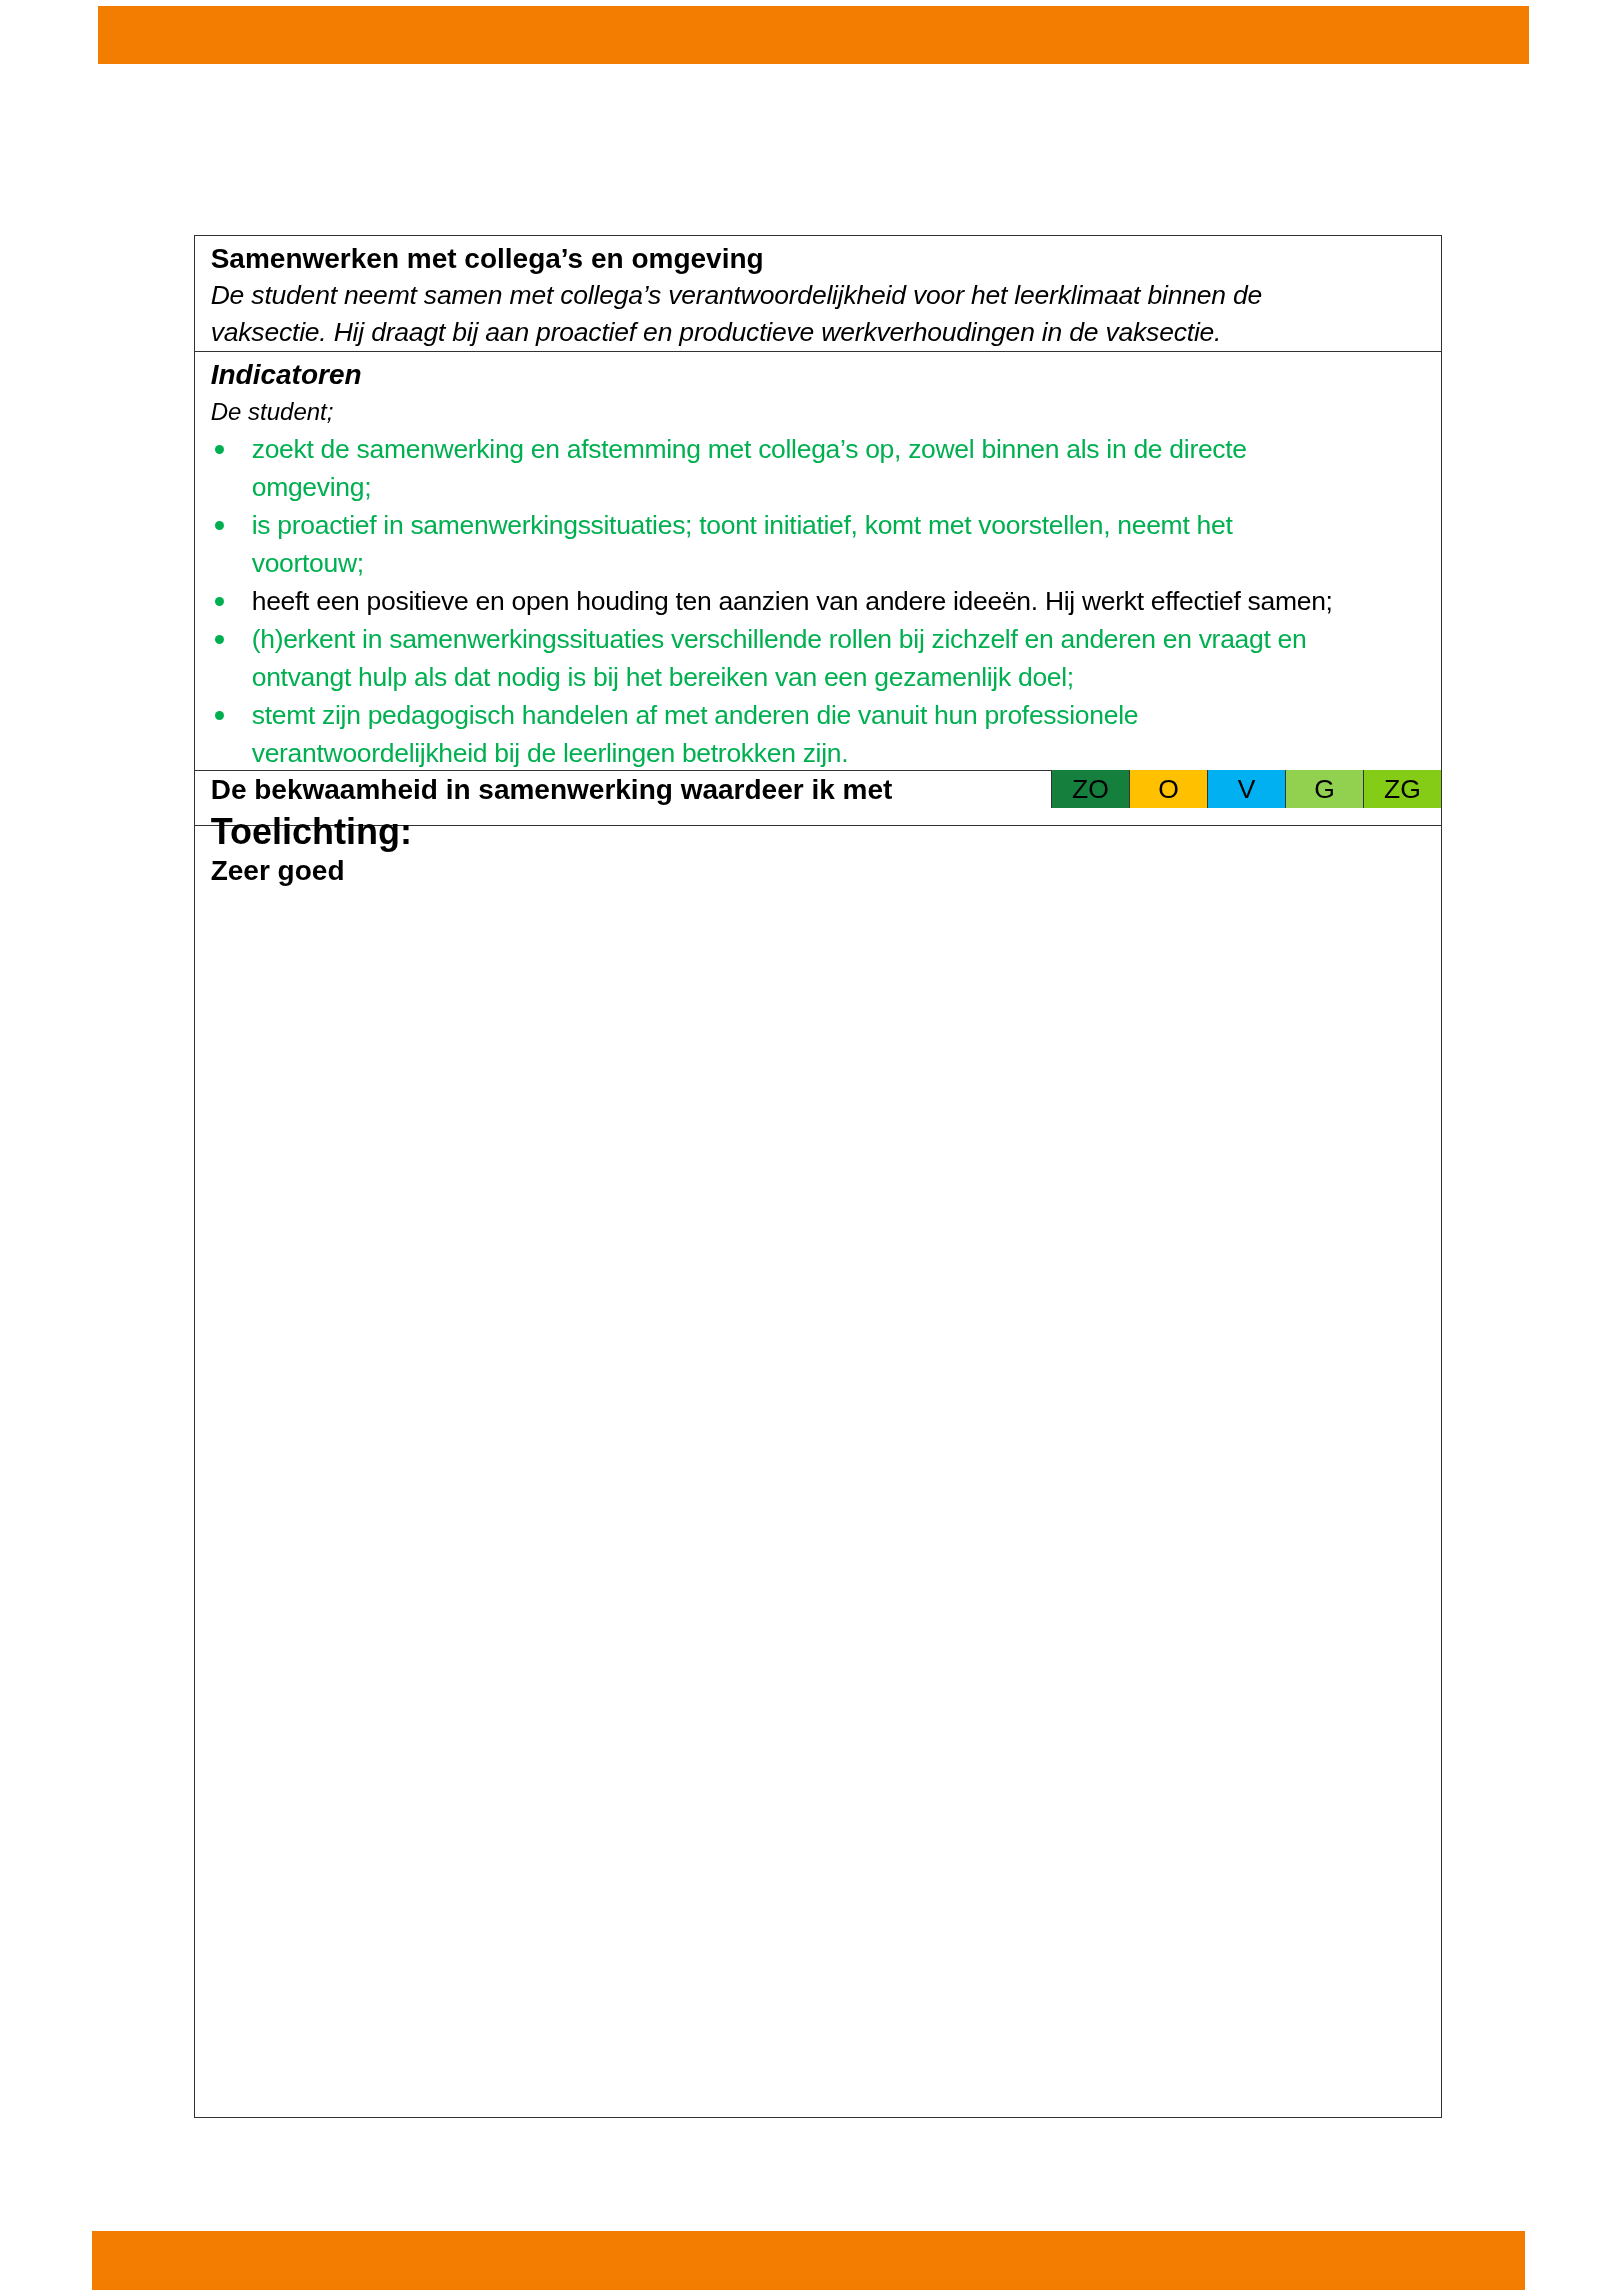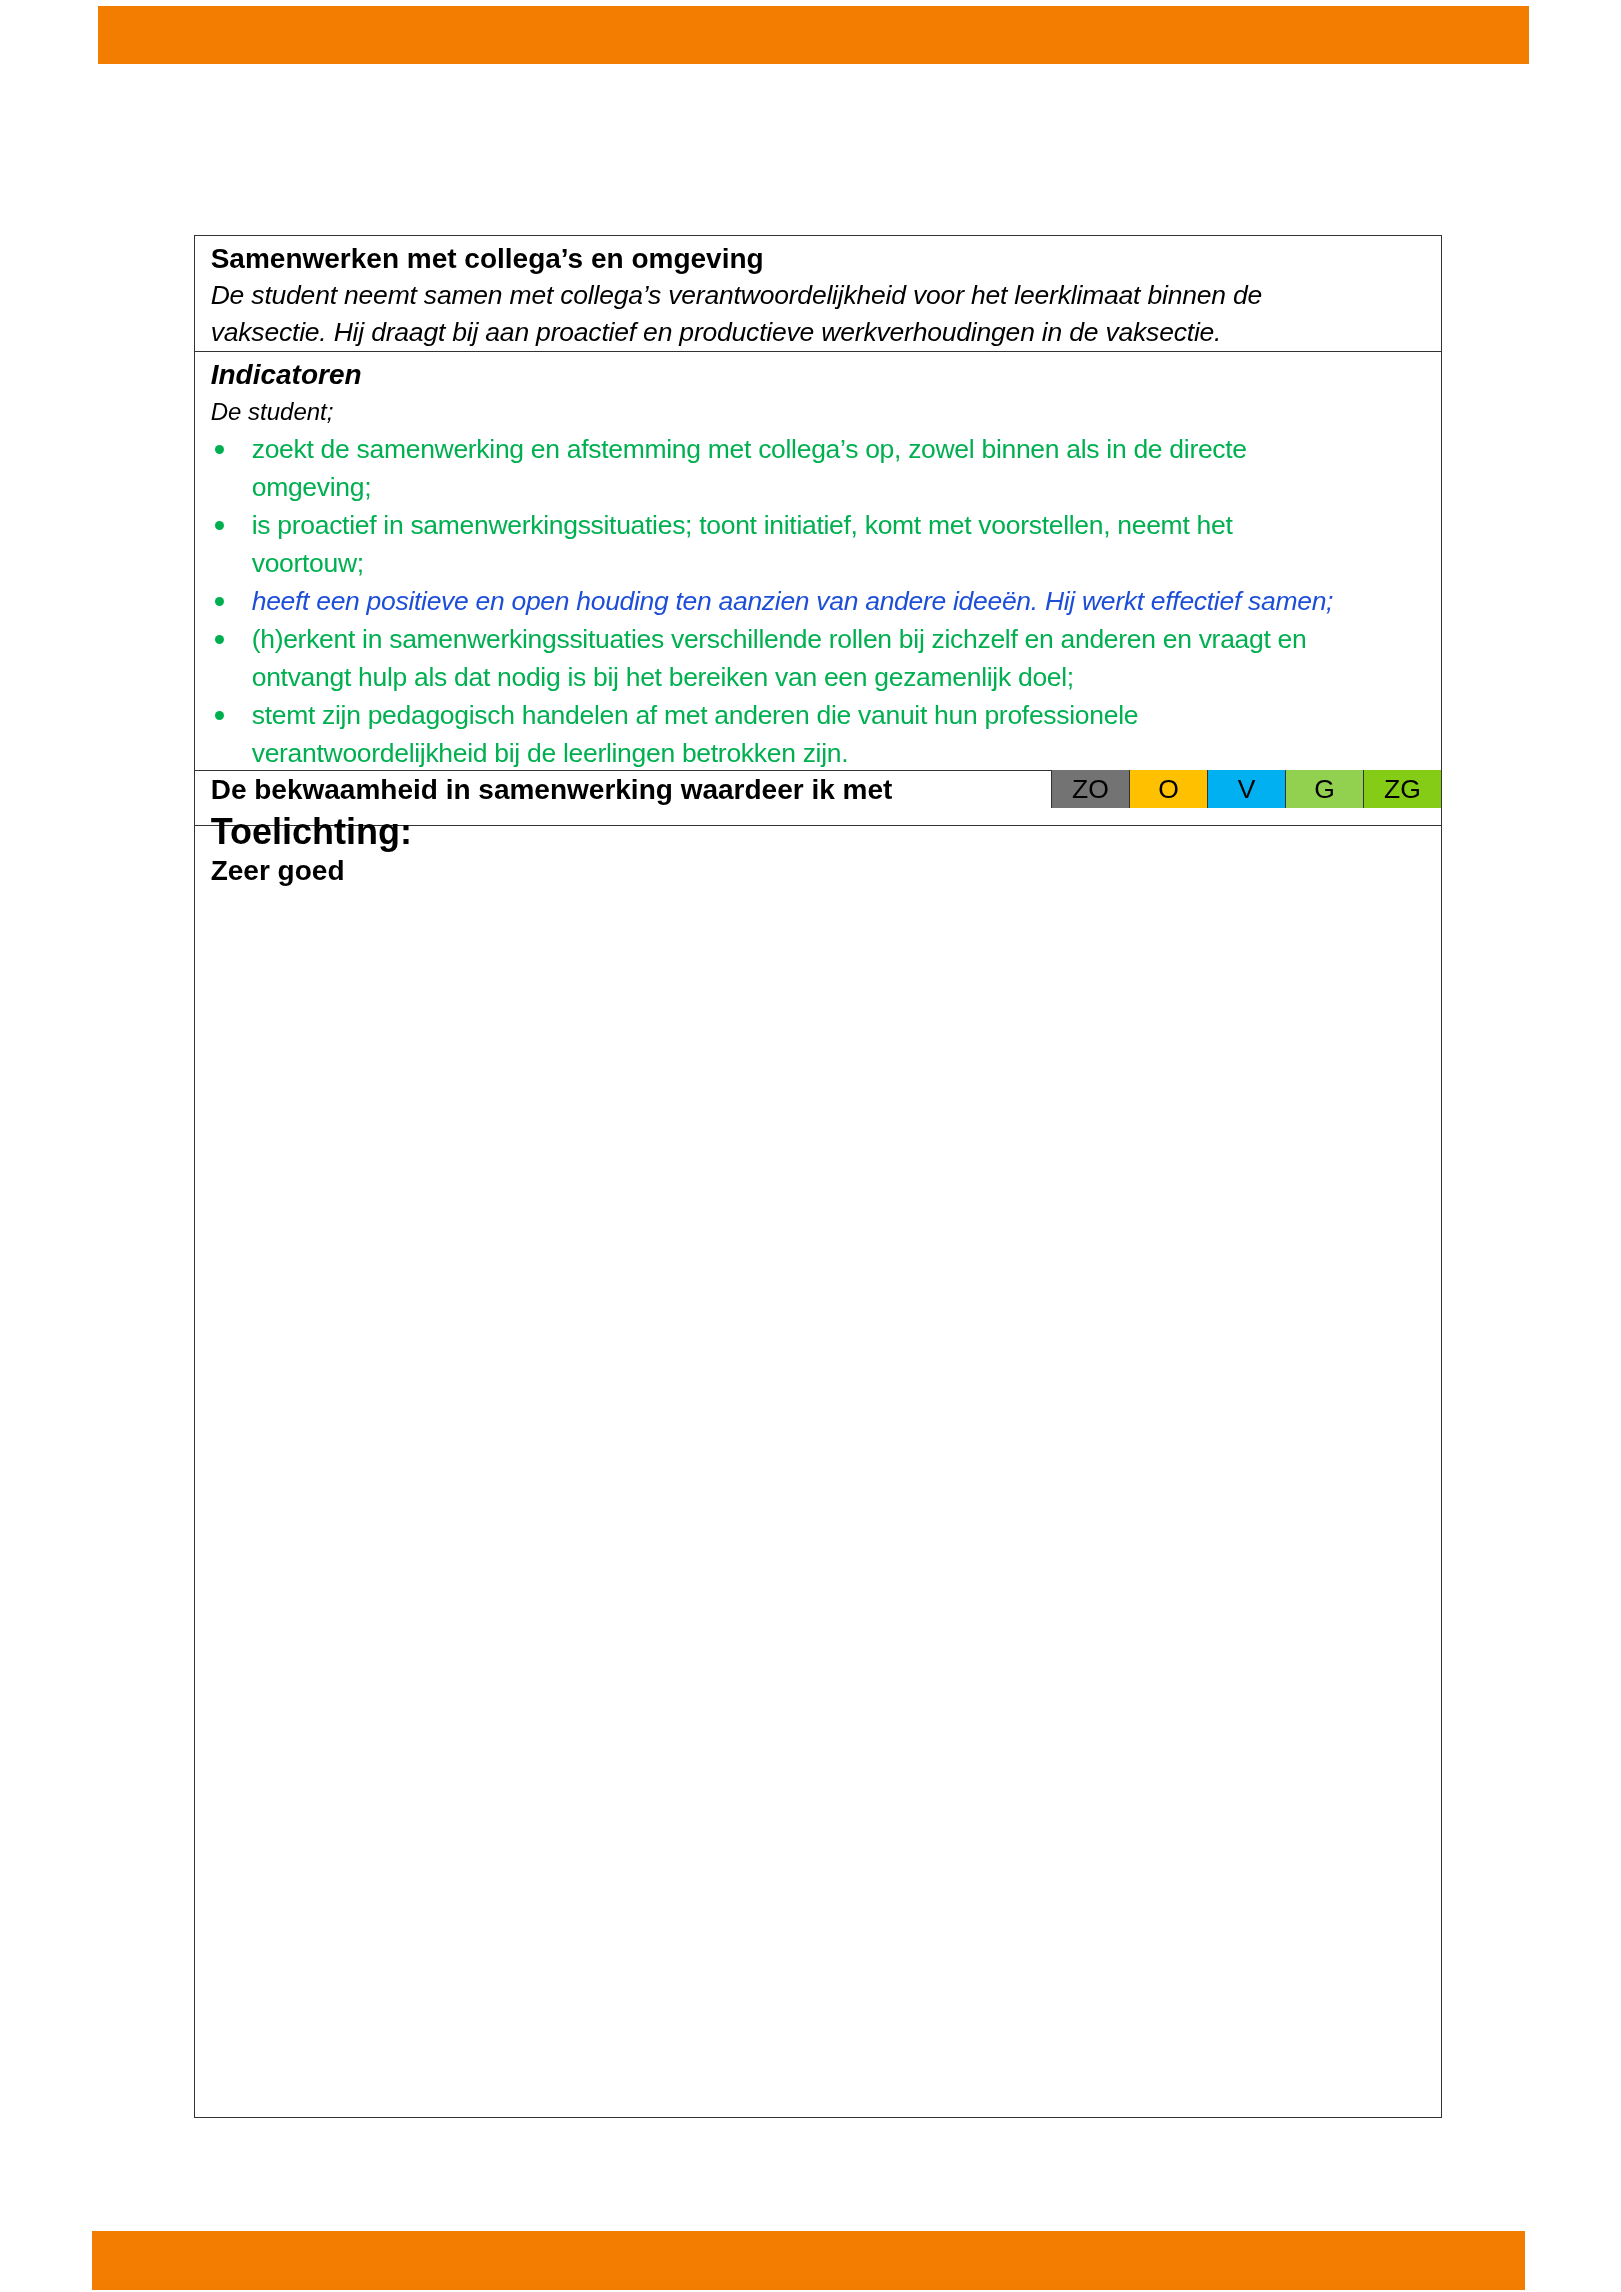--- a/index.html
+++ b/index.html
@@ -179,41 +179,41 @@
       <li style="color: rgb(0, 176, 80);">
         <span class="bullet" style="background: rgb(0, 176, 80);"></span>
         <div>zoekt de samenwerking en afstemming met collega’s op, zowel binnen als in de directe</div>
         <div>omgeving;</div>
       </li>
       <li style="color: rgb(0, 176, 80);">
         <span class="bullet" style="background: rgb(0, 176, 80);"></span>
         <div>is proactief in samenwerkingssituaties; toont initiatief, komt met voorstellen, neemt het</div>
         <div>voortouw;</div>
       </li>
-      <li style="color: #1d4ed8; font-style: italic;">
+      <li style="color: #000000;">
         <span class="bullet" style="background: rgb(0, 176, 80);"></span>
         <div>heeft een positieve en open houding ten aanzien van andere ideeën. Hij werkt effectief samen;</div>
       </li>
       <li style="color: rgb(0, 176, 80);">
         <span class="bullet" style="background: rgb(0, 176, 80);"></span>
         <div>(h)erkent in samenwerkingssituaties verschillende rollen bij zichzelf en anderen en vraagt en</div>
         <div>ontvangt hulp als dat nodig is bij het bereiken van een gezamenlijk doel;</div>
       </li>
       <li style="color: rgb(0, 176, 80);">
         <span class="bullet" style="background: rgb(0, 176, 80);"></span>
         <div>stemt zijn pedagogisch handelen af met anderen die vanuit hun professionele</div>
         <div>verantwoordelijkheid bij de leerlingen betrokken zijn.</div>
       </li>
     </ul>
   </div>
 
   <div class="row rating">
     <div class="rating-label">De bekwaamheid in samenwerking waardeer ik met</div>
     <div class="scale">
-      <div class="scale-cell" style="background: #737373;">ZO</div>
+      <div class="scale-cell" style="background: #15803d;">ZO</div>
       <div class="scale-cell" style="background: rgb(255, 192, 0);">O</div>
       <div class="scale-cell" style="background: rgb(0, 176, 240);">V</div>
       <div class="scale-cell" style="background: rgb(146, 208, 80);">G</div>
       <div class="scale-cell" style="background: #84cc16;">ZG</div>
     </div>
   </div>
 
   <div class="row notes">
     <div class="notes-label">Toelichting:</div>
     <div class="notes-grade">Zeer goed</div>

